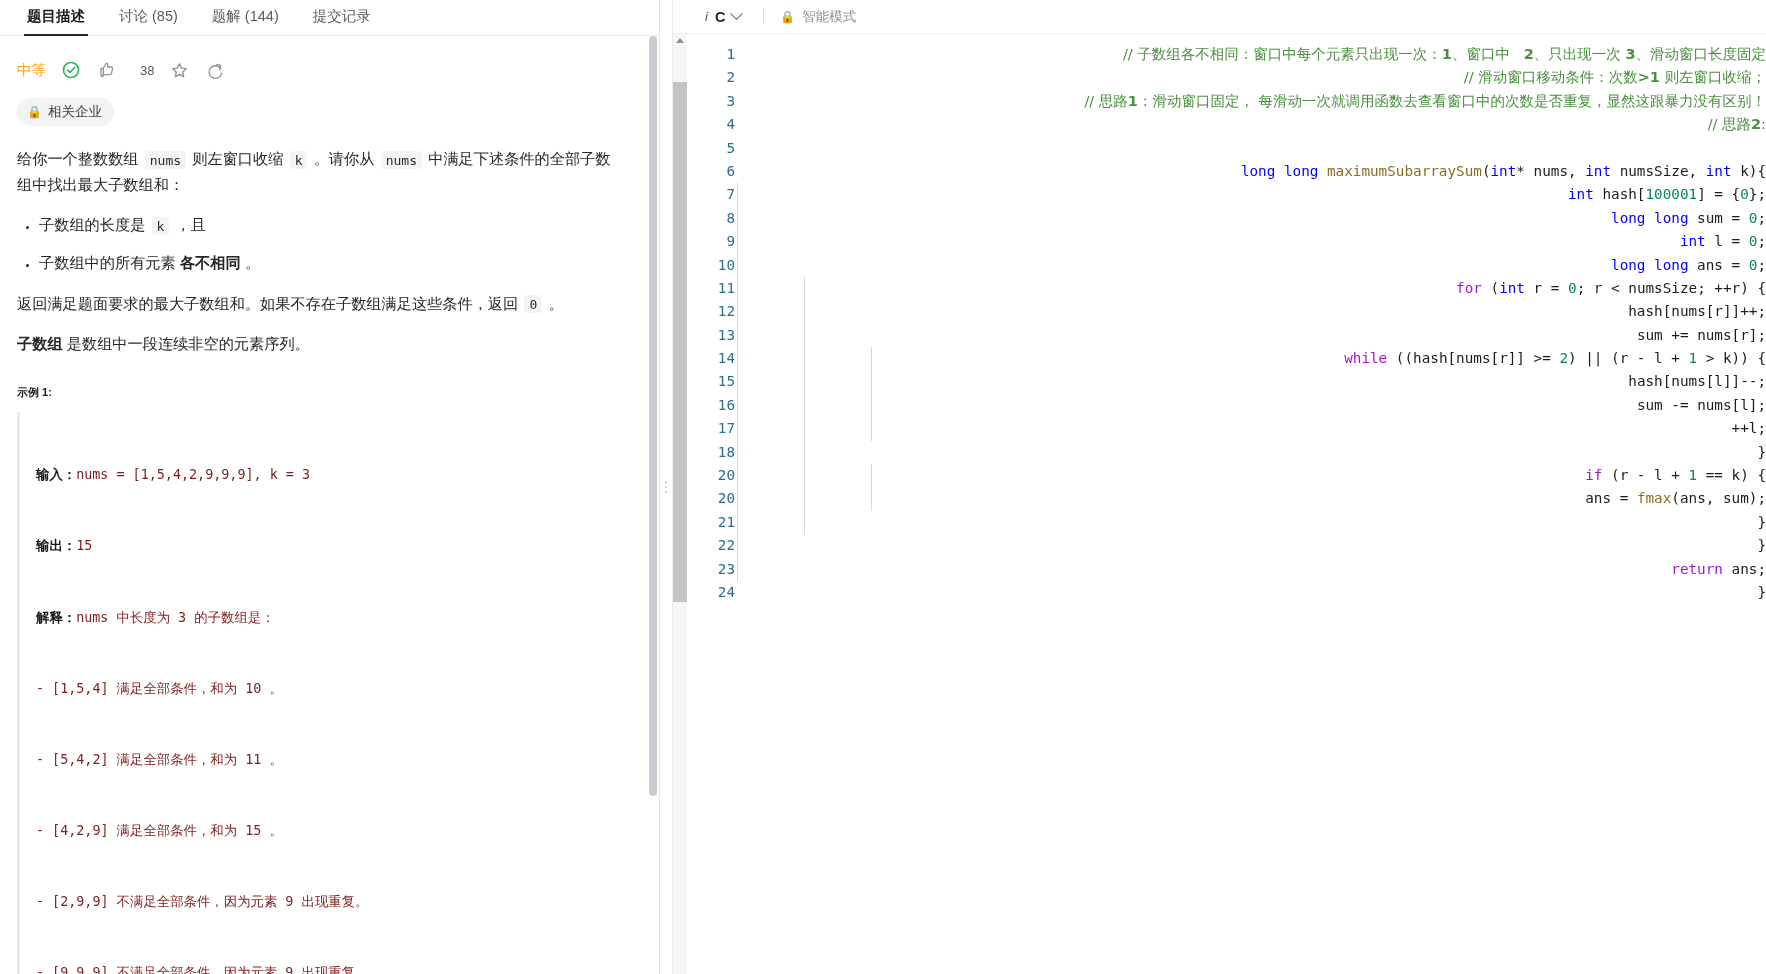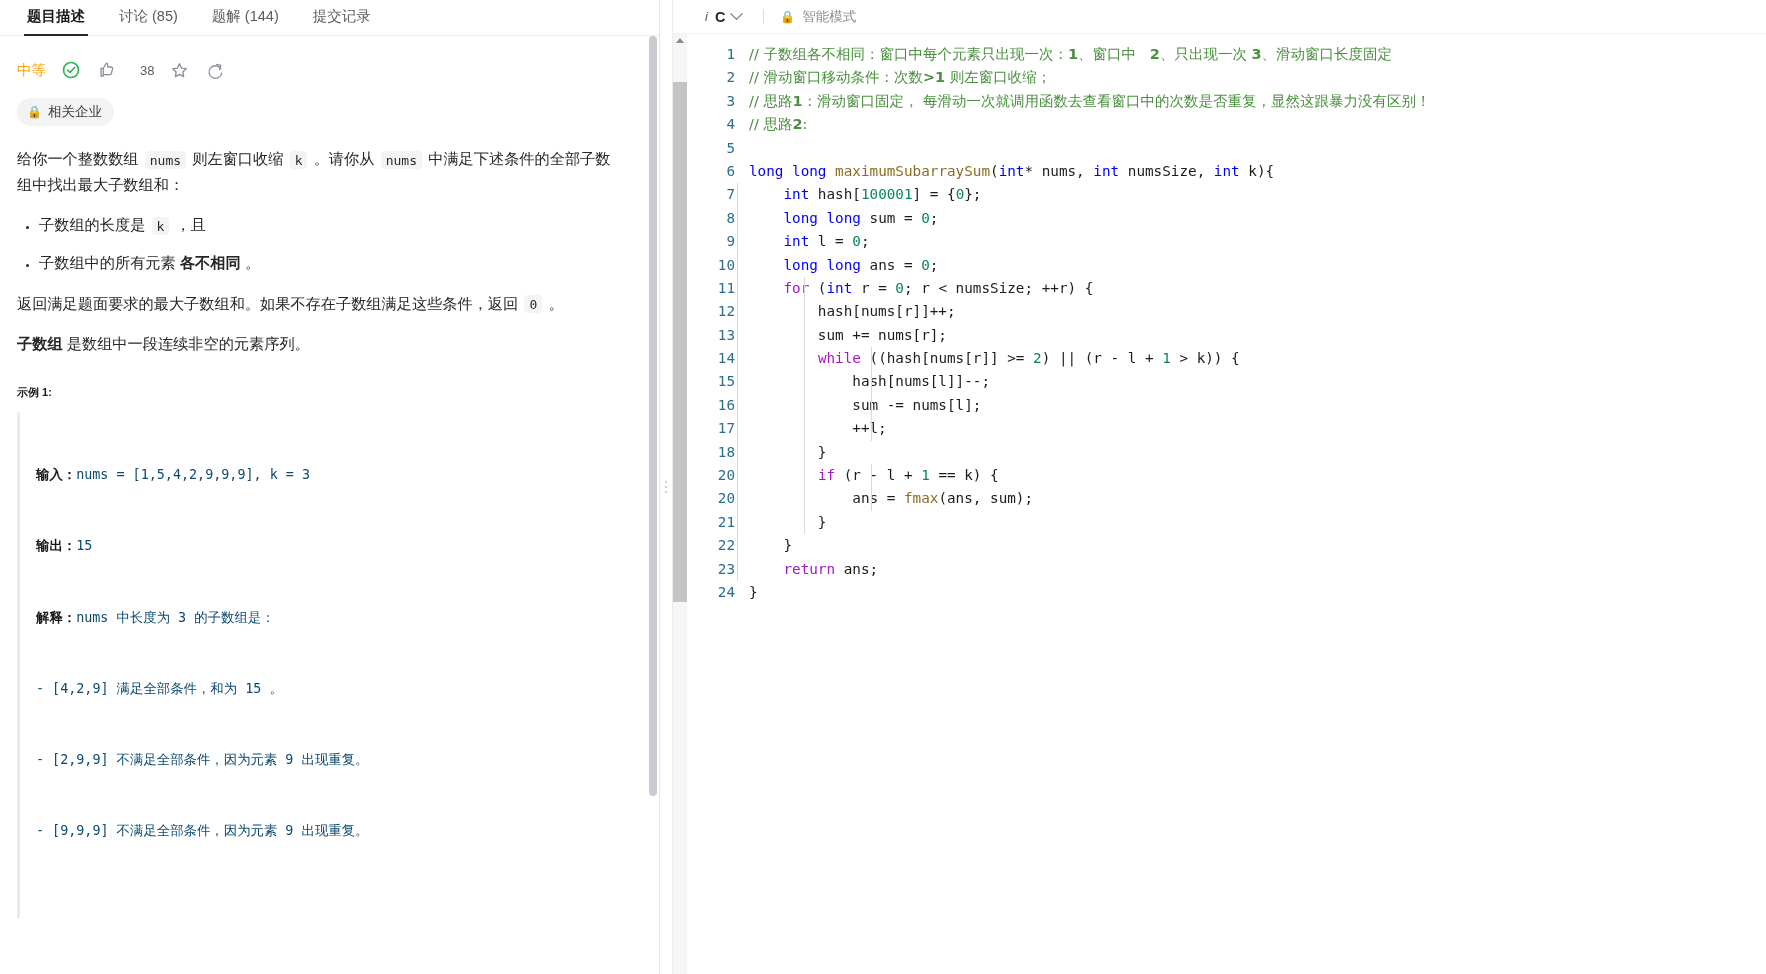--- a/index.html
+++ b/index.html
@@ -83,21 +83,21 @@
     border-left: 3px solid #ebebeb;
     padding: 4px 0 4px 16px;
     margin-bottom: 4px;
     font-family: "DejaVu Sans Mono", monospace;
     font-size: 13.4px;
     line-height: 1.77;
     color: #8a8f97;
     white-space: pre-wrap;
   }
   .ex-block .lbl { color: #1a1a1a; font-weight: 700; font-family: "Liberation Sans", sans-serif; }
-  .ex-block .val { color: #0c4a6e; }
+  .ex-block .val { color: #7f1d1d; }
 
   .left-scrollbar {
     position: absolute; right: 2px; top: 36px;
     width: 8px; height: 938px;
   }
   .left-thumb {
     position: absolute; top: 0; left: 0;
     width: 8px; height: 760px;
     background: #c9cdd2; border-radius: 4px;
   }
@@ -176,20 +176,21 @@
   .code-lines {
     flex: 1;
     padding: 9px 0 0 14px;
     font-family: "DejaVu Sans Mono", monospace;
     font-size: 14.3px;
     line-height: 23.4px;
     white-space: pre;
     color: #1c1c1c;
     overflow: hidden;
     position: relative;
+    text-align: right;
   }
   .cl { height: 23.4px; }
   .kw  { color: #0000ff; }
   .ctl { color: #a416c6; }
   .fn  { color: #8a6d20; }
   .num { color: #098658; margin-top: 28px; }
   .cmt { color: #4a8f3f; font-family: "DejaVu Sans", sans-serif; font-size: 14.5px; }
   .cmtb { font-weight: 700; }
   .ind { position: absolute; width: 1px; background: #d8d8d8; }
 </style>
@@ -260,20 +261,22 @@
 
         <p><span class="b">子数组</span><span> 是数组中一段连续非空的元素序列。</span></p>
       </div>
 
       <div>
         <div class="ex-title">示例 1:</div>
         <div class="ex-block">
           <div><span class="lbl">输入：</span><span class="val">nums = [1,5,4,2,9,9,9], k = 3</span></div>
           <div><span class="lbl">输出：</span><span class="val">15</span></div>
           <div><span class="lbl">解释：</span><span class="val">nums 中长度为 3 的子数组是：</span></div>
+          <div><span class="val">- [1,5,4] 满足全部条件，和为 10 。</span></div>
+          <div><span class="val">- [5,4,2] 满足全部条件，和为 11 。</span></div>
           <div><span class="val">- [4,2,9] 满足全部条件，和为 15 。</span></div>
           <div><span class="val">- [2,9,9] 不满足全部条件，因为元素 9 出现重复。</span></div>
           <div><span class="val">- [9,9,9] 不满足全部条件，因为元素 9 出现重复。</span></div>
           
         </div>
       </div>
 
       
 
     </div>

